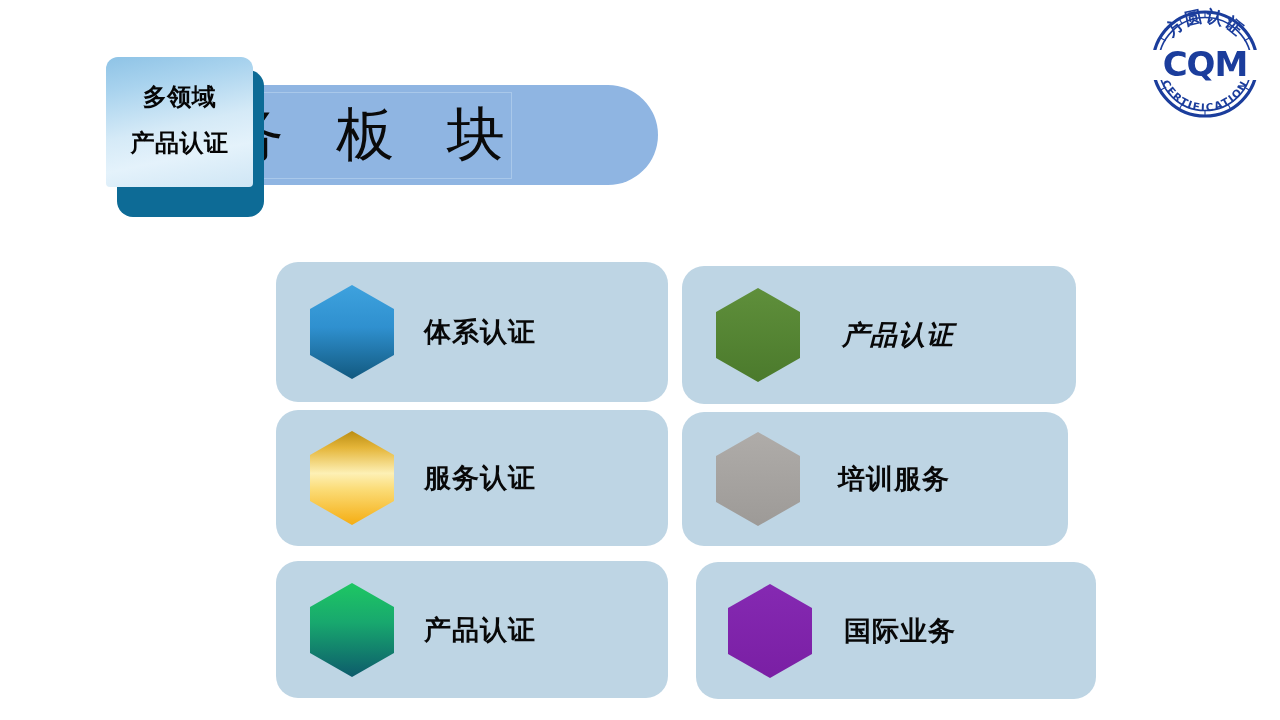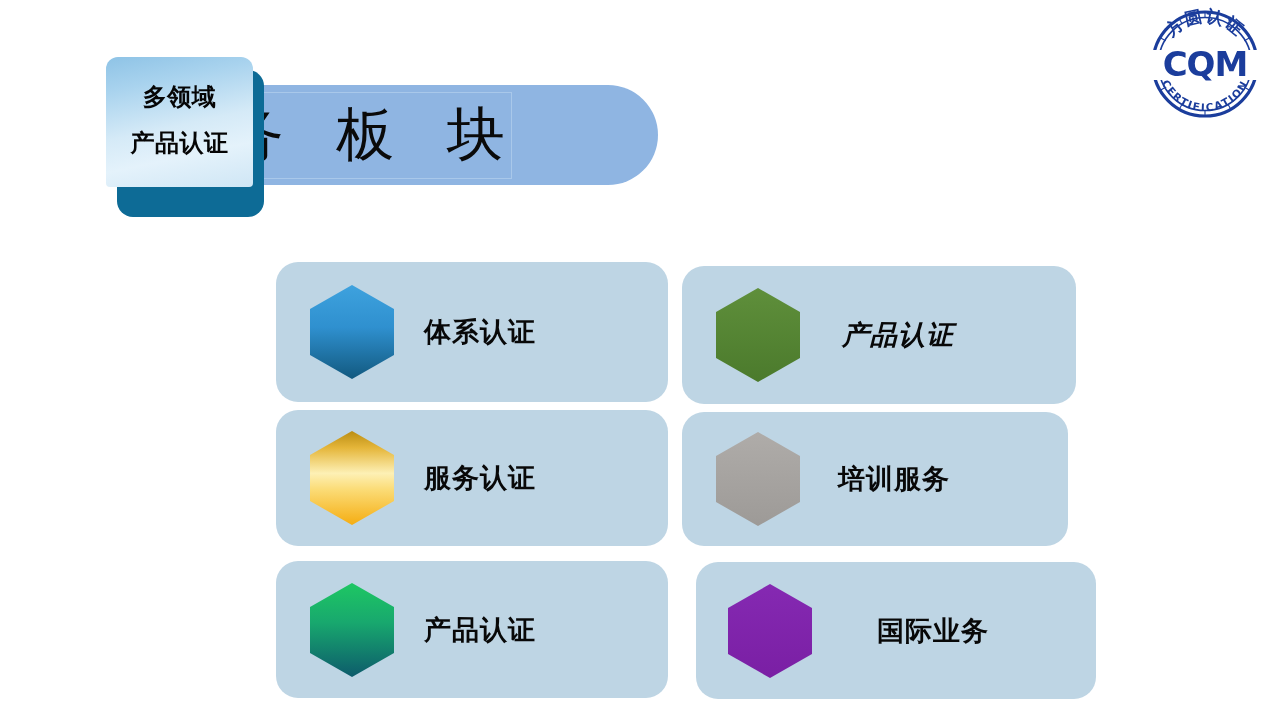--- a/index.html
+++ b/index.html
@@ -147,21 +147,21 @@
   #card-2 { left: 272px; top: 410px; width: 392px; height: 136px; }
   #card-4 { left: 272px; top: 561px; width: 392px; height: 137px; }
   
   #card-1 { left: 678px; top: 266px; width: 394px; height: 138px; }
   #card-3 { left: 678px; top: 412px; width: 386px; height: 134px; }
   #card-5 { left: 692px; top: 562px; width: 400px; height: 137px; }
 
   
   #card-1 .card-label { left: 160px; font-style: italic; }
   #card-3 .card-label { left: 156px; }
-  #card-5 .card-label { left: 148px; margin-left: 33px; }
+  #card-5 .card-label { left: 148px; }
   #card-5 .card-hex { left: 30px; }
 </style>
 </head>
 <body>
 
 <div id="header-block">
 
   <div id="title-pill"></div>
   <div id="title-inner-frame"></div>
   <div id="title-text">业 务 板 块</div>

